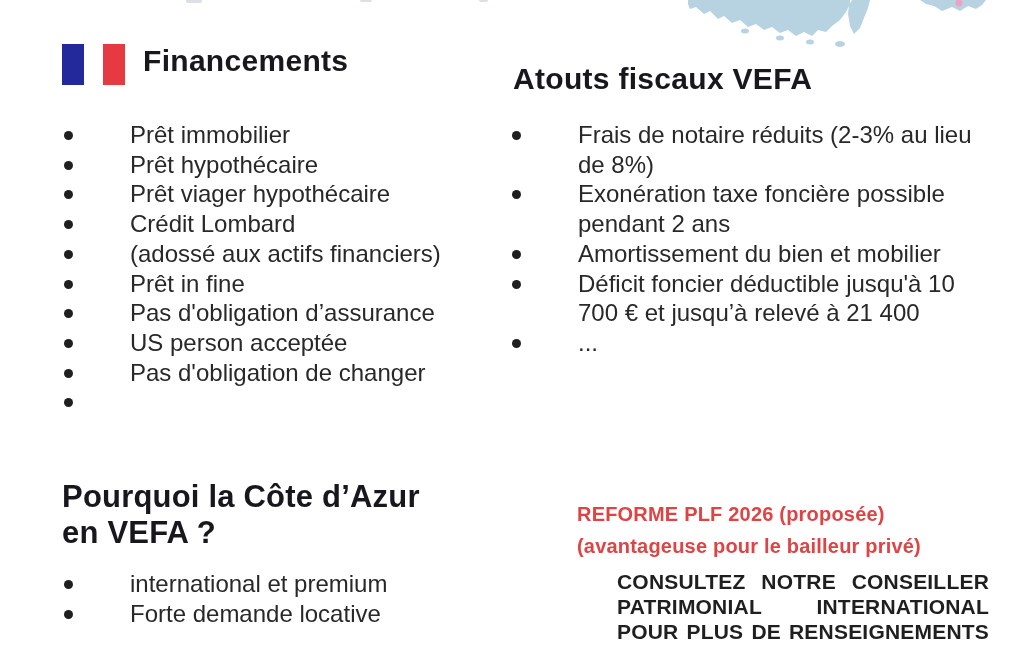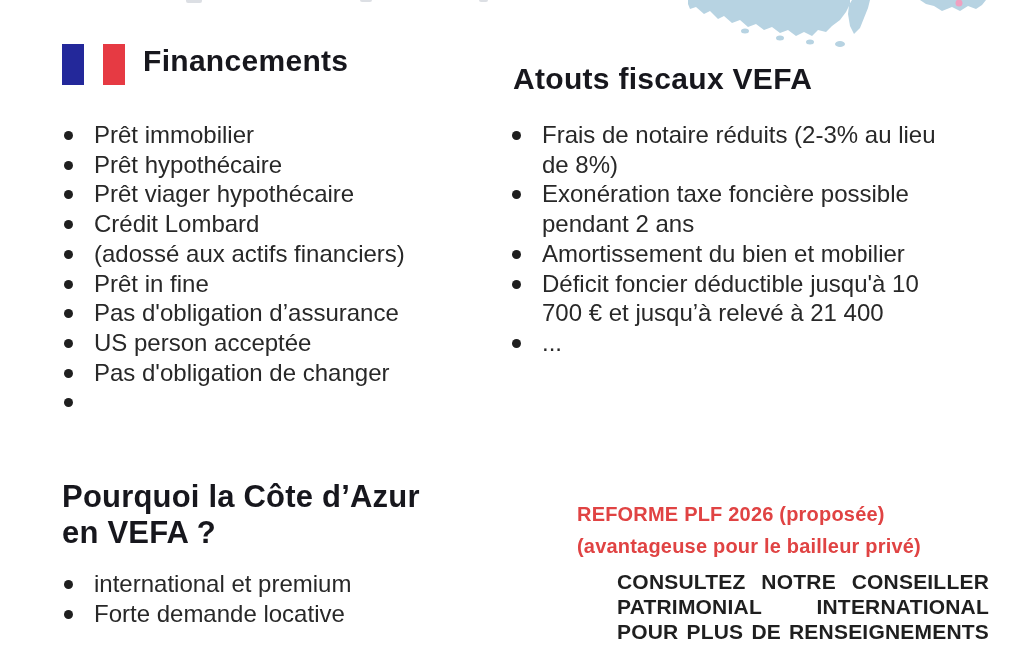--- a/index.html
+++ b/index.html
@@ -15,21 +15,21 @@
   .flag{display:flex;width:63px;height:41px;flex:none;}
   .flag .fb{width:22px;background:var(--flag-blue,#262f94);}
   .flag .fw{width:19px;background:#fff;}
   .flag .fr{width:22px;background:var(--flag-red,#e8404a);}
   h1,h2{margin:0;font-weight:700;color:var(--heading,#17171d);}
   .fin-header h1{font-size:30px;margin-left:18px;letter-spacing:.3px;}
   .atouts-header{position:absolute;left:513px;top:62px;font-size:30px;letter-spacing:.3px;}
   .cote-header{position:absolute;left:62px;top:479px;font-size:31px;line-height:36px;white-space:pre-line;letter-spacing:.2px;}
   
   ul{list-style:none;margin:0;padding:0;}
-  li{display:flex;align-items:flex-start;}
+  li{display:flex;align-items:flex-start;gap:36px;}
   .dot{width:9px;height:9px;border-radius:50%;background:var(--bullet,#1f1f1f);margin-top:11px;flex:none;}
   .txt{margin-left:21px;font-size:24px;line-height:29.7px;white-space:pre-line;color:var(--body-text,#282828);}
   .fin-list{position:absolute;left:64px;top:120px;}
   .atouts-list{position:absolute;left:512px;top:120px;}
   .cote-list{position:absolute;left:64px;top:569px;}
   
   .reforme{
     position:absolute;left:577px;top:498px;
     font-size:20px;font-weight:700;line-height:32px;
     color:var(--accent-red,#e04343);white-space:pre-line;letter-spacing:.2px;

